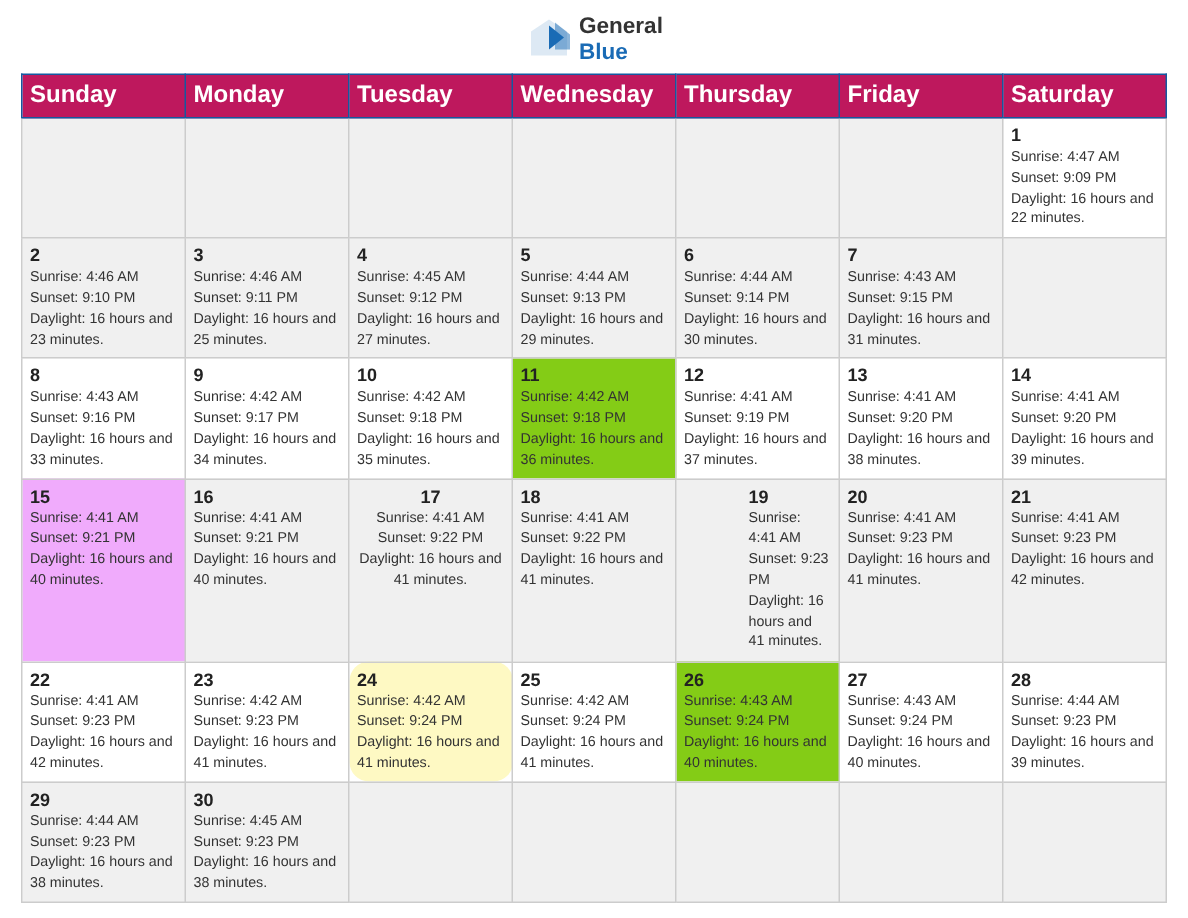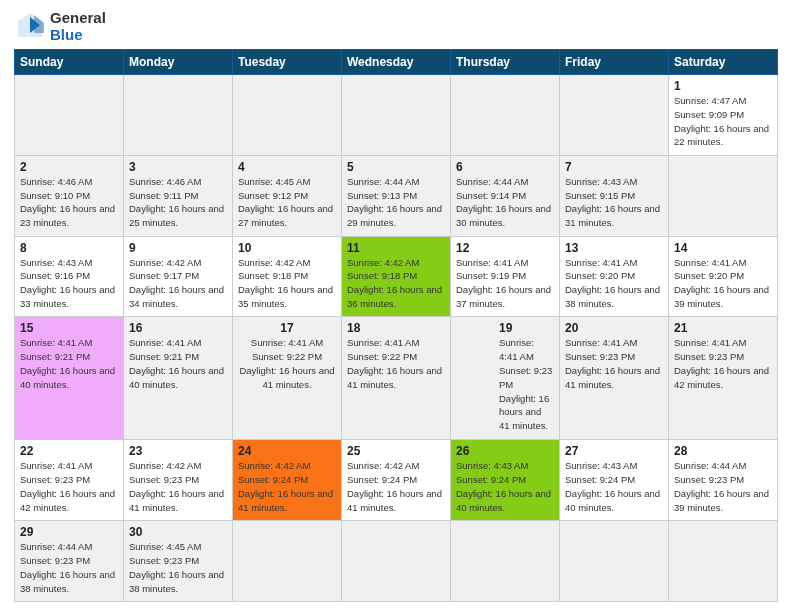--- a/index.html
+++ b/index.html
@@ -13,21 +13,21 @@
     }
     .page {
       width: 792px;
       height: 612px;
       padding: 10px 14px 10px 14px;
       display: flex;
       flex-direction: column;
     }
     .header {
       display: flex;
-      justify-content: space-between;
+      justify-content: center;
       align-items: flex-start;
       margin-bottom: 6px;
     }
     .logo {
       display: flex;
       align-items: center;
     }
     .logo-text {
       display: flex;
       flex-direction: column;
@@ -62,25 +62,25 @@
       color: #444;
     }
     .calendar {
       flex: 1;
       border: 1px solid #ccc;
       border-collapse: collapse;
       width: 100%;
       table-layout: fixed;
     }
     .calendar th {
-      background: #0c4a6e;
+      background: #be185d;
       color: #fff;
       text-align: left;
       padding: 5px 5px;
-      font-size: 12px;
+      font-size: 16px;
       font-weight: bold;
       border: 1px solid #1558a0;
     }
     .calendar td {
       vertical-align: top;
       padding: 4px 5px;
       border: 1px solid #ccc;
       background: #fff;
       height: 78px;
       width: 113px;
@@ -170,21 +170,21 @@
           <td style="background: rgb(240, 240, 240);"><span class="day-num">16</span><span class="day-info">Sunrise: 4:41 AM<br>Sunset: 9:21 PM<br>Daylight: 16 hours and 40 minutes.</span></td>
           <td style="background: rgb(240, 240, 240); text-align: center;"><span class="day-num">17</span><span class="day-info">Sunrise: 4:41 AM<br>Sunset: 9:22 PM<br>Daylight: 16 hours and 41 minutes.</span></td>
           <td style="background: rgb(240, 240, 240);"><span class="day-num">18</span><span class="day-info">Sunrise: 4:41 AM<br>Sunset: 9:22 PM<br>Daylight: 16 hours and 41 minutes.</span></td>
           <td style="background: rgb(240, 240, 240); padding-left: 48px;"><span class="day-num">19</span><span class="day-info">Sunrise: 4:41 AM<br>Sunset: 9:23 PM<br>Daylight: 16 hours and 41 minutes.</span></td>
           <td style="background: rgb(240, 240, 240);"><span class="day-num">20</span><span class="day-info">Sunrise: 4:41 AM<br>Sunset: 9:23 PM<br>Daylight: 16 hours and 41 minutes.</span></td>
           <td style="background: rgb(240, 240, 240);"><span class="day-num">21</span><span class="day-info">Sunrise: 4:41 AM<br>Sunset: 9:23 PM<br>Daylight: 16 hours and 42 minutes.</span></td>
         </tr>
         <tr>
           <td style="background: rgb(255, 255, 255);"><span class="day-num">22</span><span class="day-info">Sunrise: 4:41 AM<br>Sunset: 9:23 PM<br>Daylight: 16 hours and 42 minutes.</span></td>
           <td style="background: rgb(255, 255, 255);"><span class="day-num">23</span><span class="day-info">Sunrise: 4:42 AM<br>Sunset: 9:23 PM<br>Daylight: 16 hours and 41 minutes.</span></td>
-          <td style="background: #f97316;"><span class="day-num">24</span><span class="day-info">Sunrise: 4:42 AM<br>Sunset: 9:24 PM<br>Daylight: 16 hours and 41 minutes.</span></td>
+          <td style="background: #fef9c3; border-radius: 13px;"><span class="day-num">24</span><span class="day-info">Sunrise: 4:42 AM<br>Sunset: 9:24 PM<br>Daylight: 16 hours and 41 minutes.</span></td>
           <td style="background: rgb(255, 255, 255);"><span class="day-num">25</span><span class="day-info">Sunrise: 4:42 AM<br>Sunset: 9:24 PM<br>Daylight: 16 hours and 41 minutes.</span></td>
           <td style="background: #84cc16;"><span class="day-num">26</span><span class="day-info">Sunrise: 4:43 AM<br>Sunset: 9:24 PM<br>Daylight: 16 hours and 40 minutes.</span></td>
           <td style="background: rgb(255, 255, 255);"><span class="day-num">27</span><span class="day-info">Sunrise: 4:43 AM<br>Sunset: 9:24 PM<br>Daylight: 16 hours and 40 minutes.</span></td>
           <td style="background: rgb(255, 255, 255);"><span class="day-num">28</span><span class="day-info">Sunrise: 4:44 AM<br>Sunset: 9:23 PM<br>Daylight: 16 hours and 39 minutes.</span></td>
         </tr>
         <tr>
           <td style="background: rgb(240, 240, 240);"><span class="day-num">29</span><span class="day-info">Sunrise: 4:44 AM<br>Sunset: 9:23 PM<br>Daylight: 16 hours and 38 minutes.</span></td>
           <td style="background: rgb(240, 240, 240);"><span class="day-num">30</span><span class="day-info">Sunrise: 4:45 AM<br>Sunset: 9:23 PM<br>Daylight: 16 hours and 38 minutes.</span></td>
           <td class="empty"></td>
           <td class="empty"></td>

